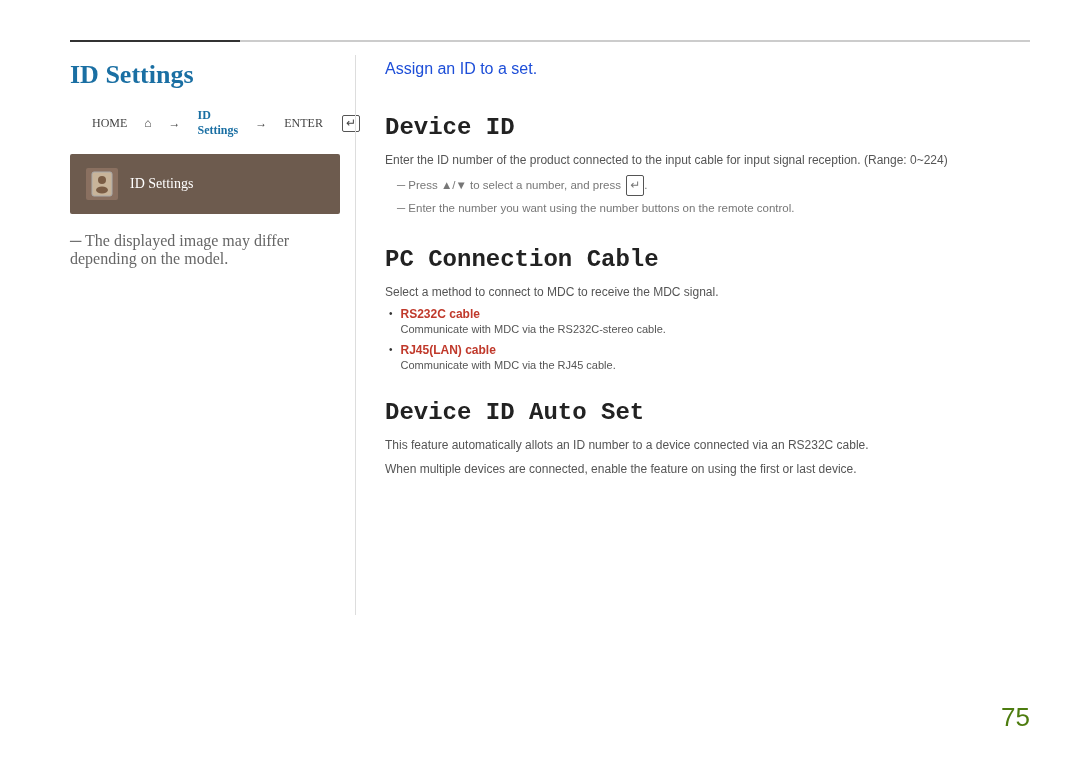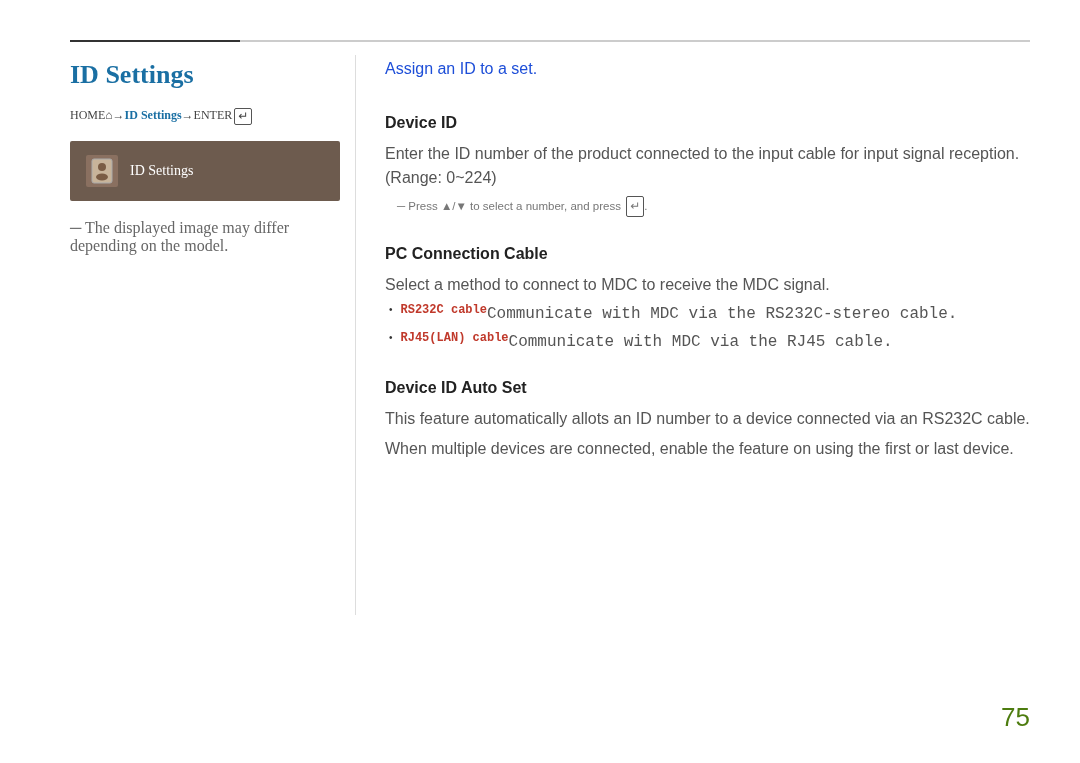--- a/index.html
+++ b/index.html
@@ -46,22 +46,23 @@
       font-weight: bold;
       color: #1a6fa3;
       margin-bottom: 18px;
     }
 
     .breadcrumb {
       font-size: 12px;
       color: #444;
       margin-bottom: 16px;
       display: flex;
-      align-items: flex-start;
-      gap: 0;
+      align-items: center;
+      gap: 17px;
+      margin-left: 22px;
     }
 
     .breadcrumb .highlight {
       color: #1a6fa3;
       font-weight: bold;
     }
 
     .menu-item {
       background: #6d5b4e;
       color: #fff;
@@ -116,28 +117,29 @@
       right: 50px;
     }
 
     .assign-text {
       font-size: 16px;
       color: #1d4ed8;
       margin-bottom: 36px;
     }
 
     .section-title {
-      font-size: 16px;
+      font-size: 24px;
       font-weight: bold;
       color: #222;
       margin-bottom: 10px;
+      font-family: Liberation Mono, monospace;
     }
 
     .section-desc {
-      font-size: 16px;
+      font-size: 12px;
       color: #555;
       margin-bottom: 6px;
       line-height: 1.5;
     }
 
     .section-note {
       font-size: 11.5px;
       color: #777;
       margin-left: 12px;
       margin-bottom: 3px;
@@ -166,29 +168,28 @@
       color: #333;
     }
 
     .bullet-label {
       color: #c0392b;
       font-weight: bold;
       font-size: 12px;
     }
 
     .bullet-desc {
-      font-size: 16px;
+      font-size: 11px;
       color: #555;
       margin-top: 2px;
     }
 
     .bullet-content {
       display: flex;
-      flex-direction: row;
-      font-family: Liberation Mono, monospace;
+      flex-direction: column;
     }
 
     .page-number {
       position: absolute;
       bottom: 30px;
       right: 50px;
       font-size: 26px;
       color: #4d7c0f;
       font-weight: 300;
     }
@@ -237,20 +238,21 @@
 
 <div class="divider-v"></div>
 
 <div class="right-panel">
   <div class="assign-text">Assign an ID to a set.</div>
 
   <div class="section">
     <div class="section-title">Device ID</div>
     <div class="section-desc">Enter the ID number of the product connected to the input cable for input signal reception. (Range: 0~224)</div>
     <div class="section-note">Press ▲/▼ to select a number, and press <span class="enter-icon">↵</span>.</div>
+    <div class="section-note">Enter the number you want using the number buttons on the remote control.</div>
   </div>
 
   <div class="section">
     <div class="section-title">PC Connection Cable</div>
     <div class="section-desc">Select a method to connect to MDC to receive the MDC signal.</div>
 
     <div class="bullet-item">
       <span class="bullet-dot">•</span>
       <div class="bullet-content">
         <span class="bullet-label">RS232C cable</span>

